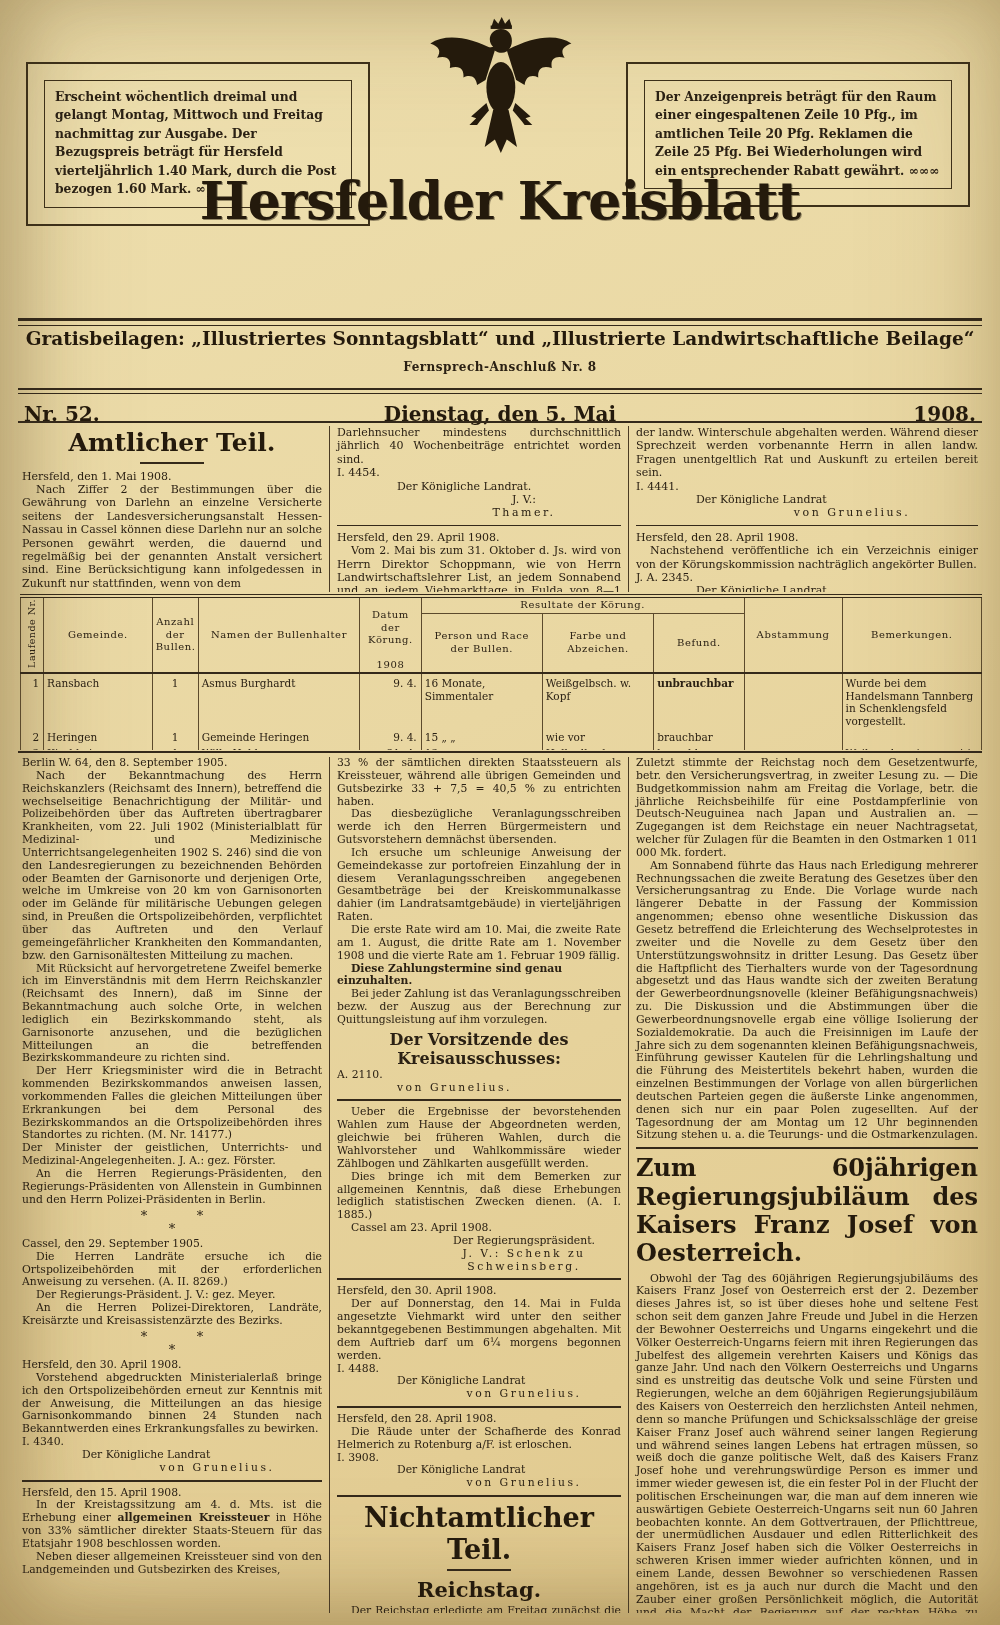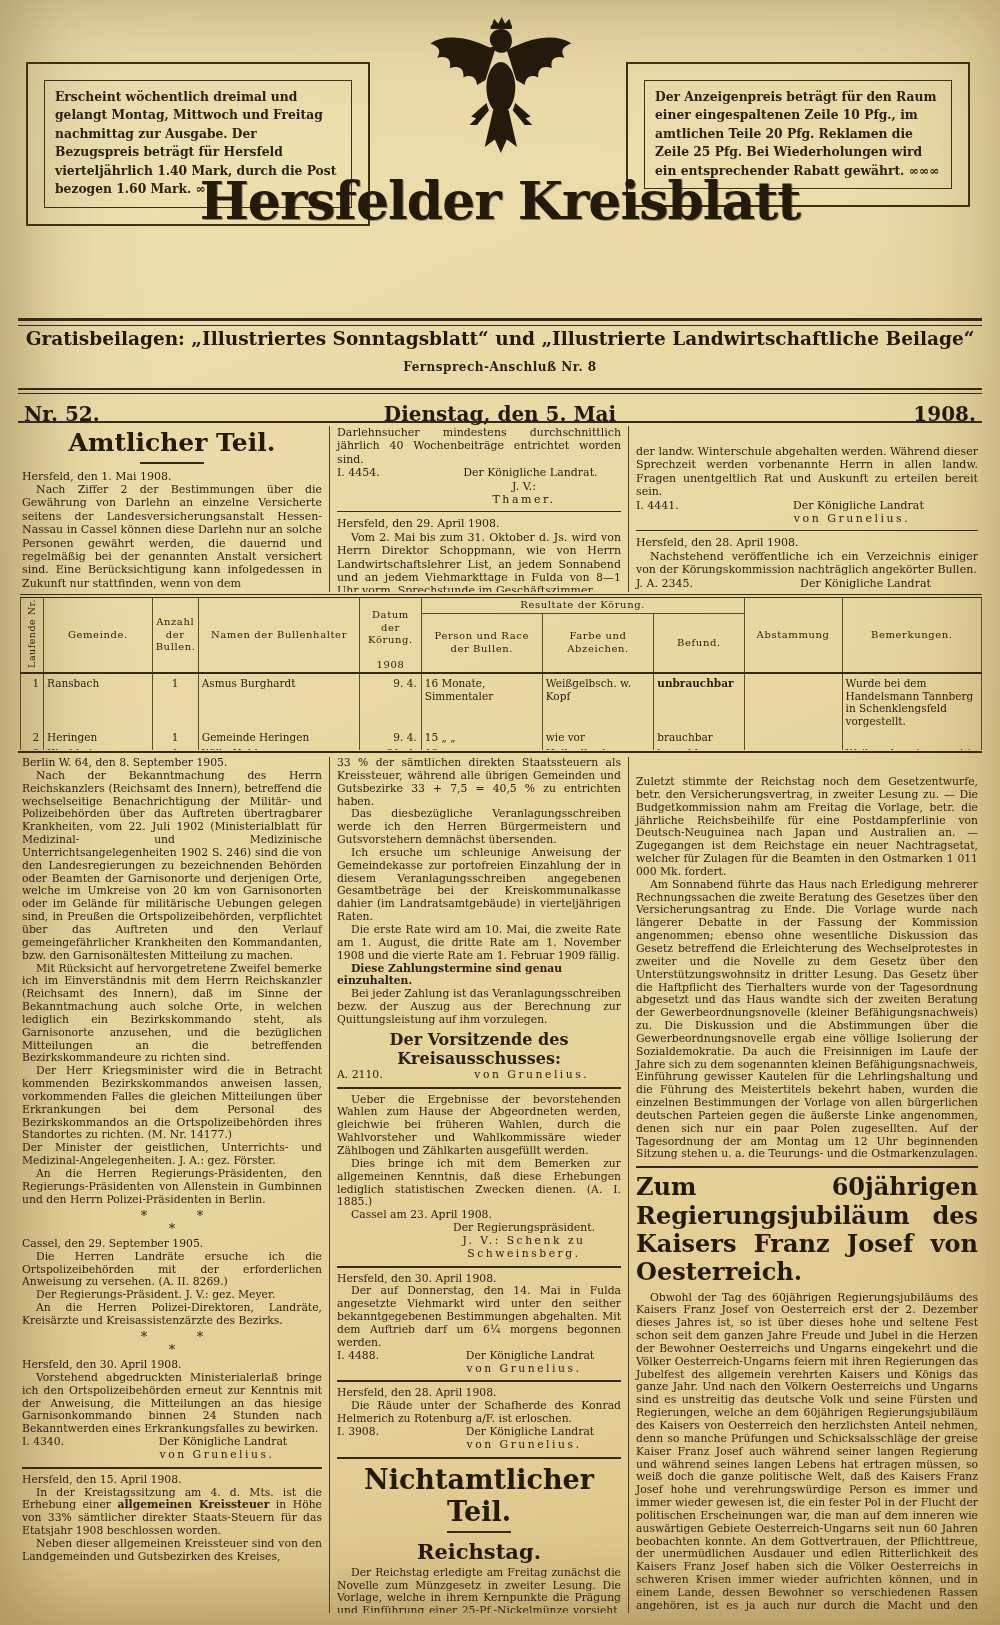--- a/index.html
+++ b/index.html
@@ -28,25 +28,25 @@
   .issue-row{position:absolute;top:394px;left:24px;right:24px;display:flex;justify-content:space-between;align-items:baseline;
     font-size:20px;font-weight:bold;color:#241a0c;margin-top:8px;}
   .issue-row .mid{position:absolute;left:50%;transform:translateX(-50%);}
   
   .band{position:absolute;left:20px;right:20px;display:flex;overflow:hidden;}
   .band-top{top:426px;height:166px;font-size:11px;line-height:1.22;}
   .band-bottom{top:757px;height:856px;font-size:10.8px;line-height:1.19;}
   .col{overflow:hidden;padding:0 7px;}
   .col.c1{width:300px;padding-left:2px;}
   .col.c2{width:284px;border-left:1px solid #4a3b24;border-right:1px solid #4a3b24;}
-  .col.c3{flex:1;padding-right:2px;margin-top:19px;}
+  .col.c3{flex:1;padding-right:2px;}
   .p{margin:0;text-indent:14px;text-align:justify;}
   .p.ni{text-indent:0;}
   .dateline{margin:0;text-align:left;padding-right:6px;}
-  .sigrow{display:flex;justify-content:space-between;align-items:baseline;margin:0;}
+  .sigrow{display:flex;justify-content:space-between;align-items:baseline;margin:0;flex-direction:column;}
   .sigrow .ref{text-align:left;}
   .sigrow .sig{flex:1;text-align:center;padding-left:60px;}
   .sigline{text-align:center;margin:0;padding-left:90px;}
   .gesperrt{letter-spacing:2.5px;}
   .hr{border:0;border-top:1.5px solid #34291a;margin:5px 0;}
   .hr.heavy{border-top:2px solid #34291a;}
   .section-head{margin:2px 0 1px 0;text-align:center;font-size:25px;font-weight:bold;color:#241a0c;}
   .head-underline{width:64px;border-top:2px solid #34291a;margin:3px auto 6px auto;}
   .sub-head{margin:2px 0 3px 0;text-align:center;font-size:21px;font-weight:bold;color:#241a0c;}
   .article-head{margin:4px 0 5px 0;text-align:justify;font-size:24px;font-weight:bold;line-height:1.18;color:#241a0c;}

